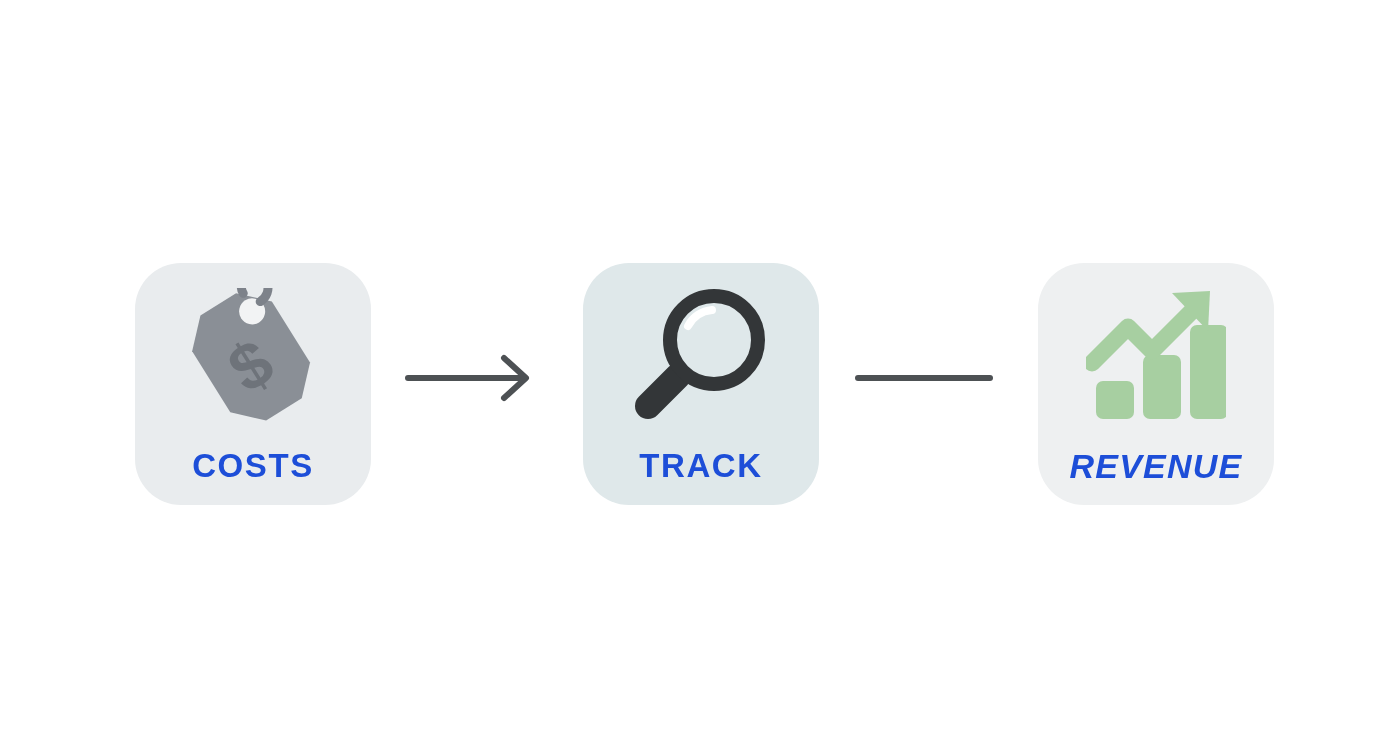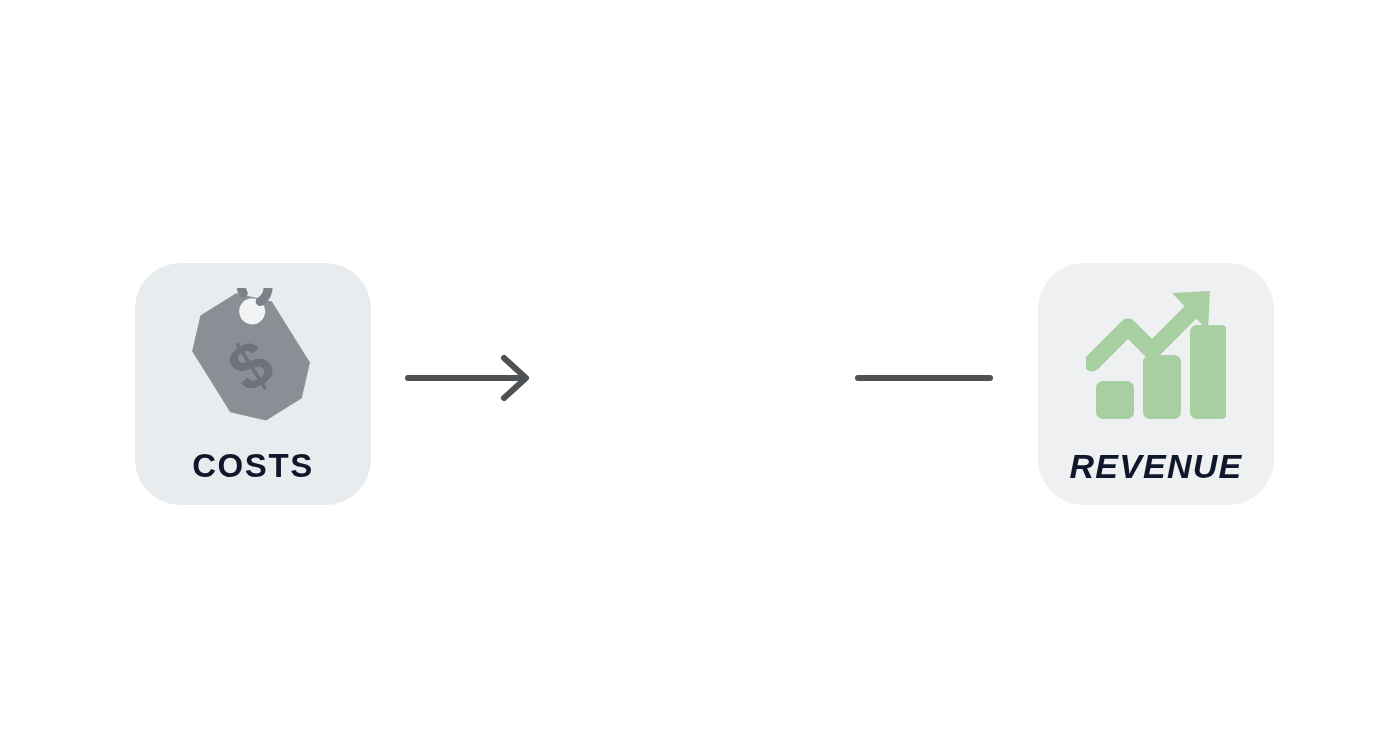--- a/index.html
+++ b/index.html
@@ -46,21 +46,21 @@
     justify-content: center;
   }
   #card-costs .card-icon   { margin-top: 22px; }
   #card-track .card-icon   { margin-top: 20px; }
   #card-revenue .card-icon { margin-top: 24px; }
 
   .card-label {
     font-size: 33px;
     font-weight: bold;
     letter-spacing: 1.6px;
-    color: #0f172a;
+    color: #1d4ed8;
     line-height: 1;
     white-space: nowrap;
   }
   #card-costs .card-label   { margin-top: 24px; }
   #card-track .card-label   { margin-top: 26px; }
   #card-revenue .card-label { margin-top: 22px; font-size: 34px; letter-spacing: 1.2px; font-style: italic; }
 
   
   .connector {
     position: absolute;
@@ -93,20 +93,33 @@
     <div class="card-label">COSTS</div>
   </div>
 
   <div class="connector" id="connector-arrow">
     <svg width="140" height="52" viewBox="0 0 140 52" aria-hidden="true">
       <line x1="8" y1="26" x2="120" y2="26" stroke="#4d5154" stroke-width="6" stroke-linecap="round"></line>
       <polyline points="104,6 126,26 104,46" fill="none" stroke="#4d5154" stroke-width="6" stroke-linecap="round" stroke-linejoin="round"></polyline>
     </svg>
   </div>
 
+  <div class="card" id="card-track">
+    <div class="card-icon">
+      <svg width="150" height="150" viewBox="0 0 150 150" aria-hidden="true">
+
+        <line x1="52" y1="98" x2="22" y2="128" stroke="#333638" stroke-width="26" stroke-linecap="round"></line>
+
+        <circle cx="88" cy="62" r="44" fill="none" stroke="#333638" stroke-width="14"></circle>
+
+        <path d="M62 48 A30 30 0 0 1 86 32" fill="none" stroke="#ffffff" stroke-width="8" stroke-linecap="round"></path>
+      </svg>
+    </div>
+    <div class="card-label">TRACK</div>
+  </div>
 
   <div class="connector" id="connector-line">
     <svg width="150" height="36" viewBox="0 0 150 36" aria-hidden="true">
       <line x1="8" y1="18" x2="140" y2="18" stroke="#4d5154" stroke-width="6" stroke-linecap="round"></line>
     </svg>
   </div>
 
   <div class="card" id="card-revenue">
     <div class="card-icon">
       <svg width="140" height="136" viewBox="0 0 140 136" aria-hidden="true">

